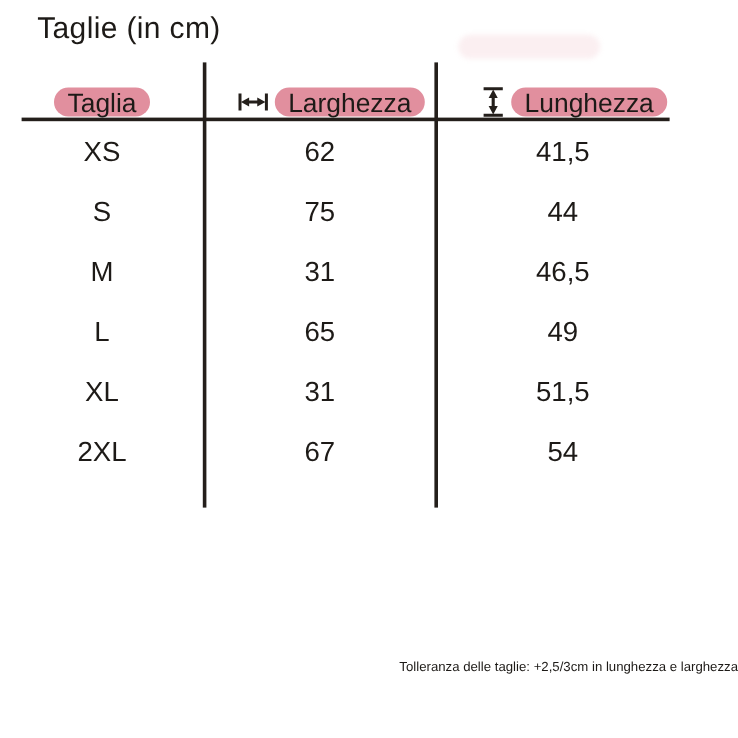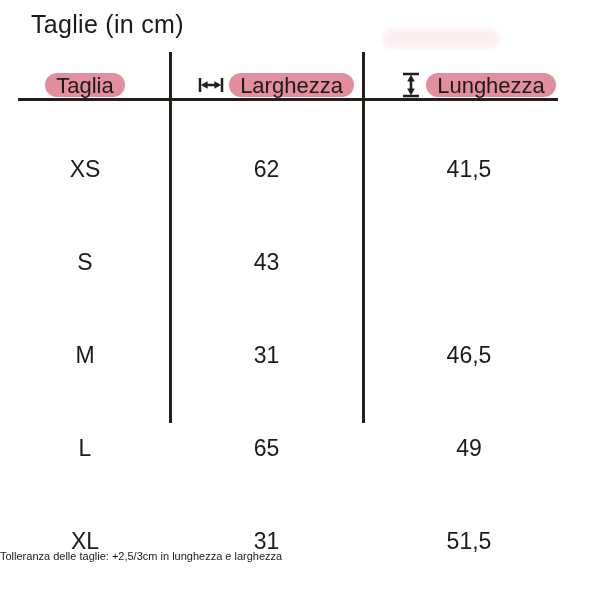--- a/index.html
+++ b/index.html
@@ -93,32 +93,31 @@
     color: var(--line);
   }
   .rows {
     position: absolute;
     left: 0;
     top: 101px;
   }
   .row {
     display: flex;
     height: 50px;
-    margin-top: 43px;
   }
   .row .cell {
     font-size: 23px;
     color: var(--text);
   }
   .footer {
     position: absolute;
     left: 0;
     top: 549px;
     width: 615px;
-    text-align: left;
+    text-align: right;
     font-size: 11px;
     line-height: 15px;
     color: var(--text);
   }
 </style>
 </head>
 <body>
 
 <div class="page">
 
@@ -163,21 +162,22 @@
   </div>
 
   <div class="rows">
     <div class="row">
       <div class="cell col1">XS</div>
       <div class="cell col2">62</div>
       <div class="cell col3">41,5</div>
     </div>
     <div class="row">
       <div class="cell col1">S</div>
-      <div class="cell col2">43</div>
+      <div class="cell col2">75</div>
+      <div class="cell col3">44</div>
     </div>
     <div class="row">
       <div class="cell col1">M</div>
       <div class="cell col2">31</div>
       <div class="cell col3">46,5</div>
     </div>
     <div class="row">
       <div class="cell col1">L</div>
       <div class="cell col2">65</div>
       <div class="cell col3">49</div>

